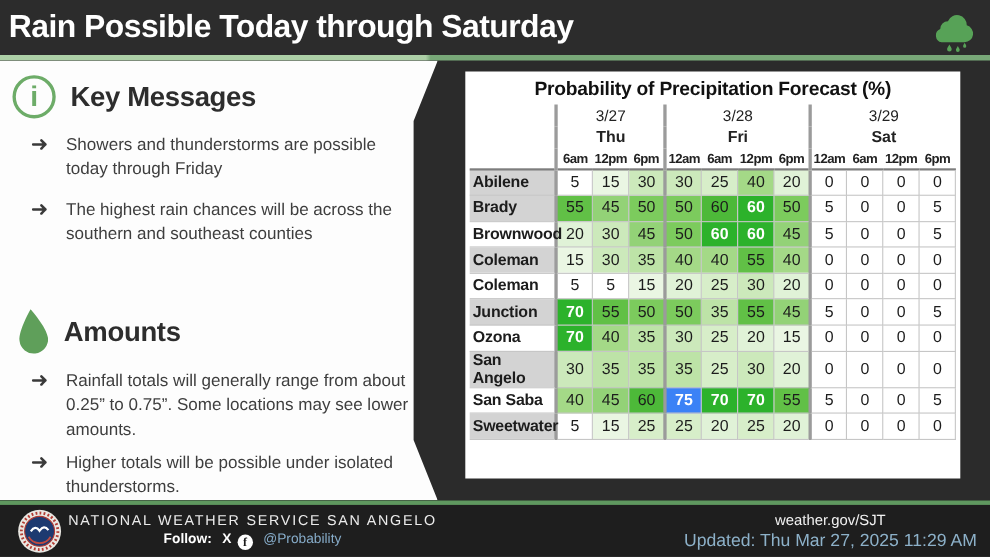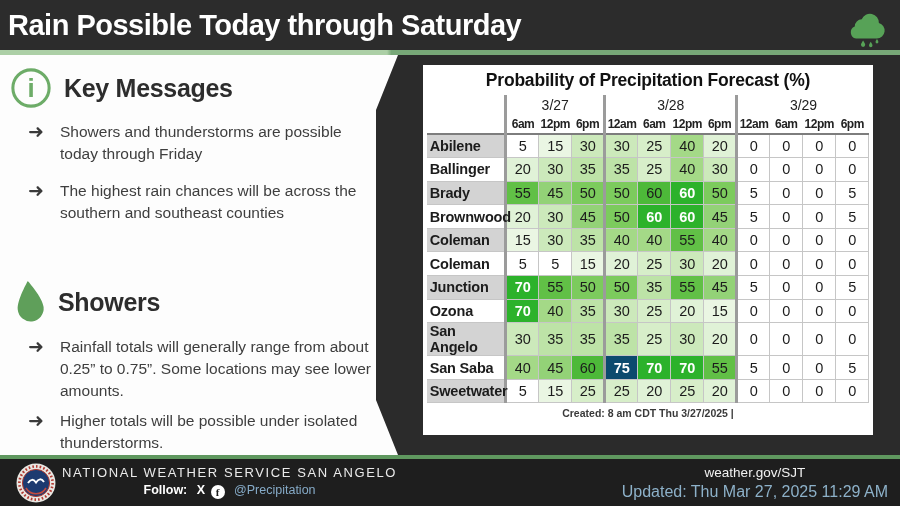--- a/index.html
+++ b/index.html
@@ -105,21 +105,21 @@
           <span class="btxt">The highest rain chances will be across the southern and southeast counties</span>
         </li>
       </ul>
     </div>
 
     <div class="amounts">
       <div class="sec-head amounts-gap">
         <svg class="drop-svg" viewBox="0 0 32 44">
           <path fill="#5f9f5a" d="M16 1C16 1 3 19 3 28.5a13 13 0 0 0 26 0C29 19 16 1 16 1z"></path>
         </svg>
-        <h2>Showers</h2>
+        <h2>Amounts</h2>
       </div>
       <ul class="bullets">
         <li>
           <span class="arrow">➜</span>
           <span class="btxt">Rainfall totals will generally range from about 0.25” to 0.75”. Some locations may see lower amounts.</span>
         </li>
         <li>
           <span class="arrow">➜</span>
           <span class="btxt">Higher totals will be possible under isolated thunderstorms.</span>
         </li>
@@ -144,20 +144,26 @@
           <col style="width: 33px;">
           <col style="width: 33px;">
         </colgroup>
       <thead id="pop-head">
           <tr>
             <td class="lbl"></td>
             <td class="date" colspan="3">3/27</td>
             <td class="date gsep" colspan="4">3/28</td>
             <td class="date gsep" colspan="4">3/29</td>
           </tr>
+          <tr>
+            <td class="lbl"></td>
+            <td class="day" colspan="3">Thu</td>
+            <td class="day gsep" colspan="4">Fri</td>
+            <td class="day gsep" colspan="4">Sat</td>
+          </tr>
           <tr class="times">
             <td class="lbl"></td>
             <td>6am</td>
             <td>12pm</td>
             <td>6pm</td>
             <td class="gsep">12am</td>
             <td>6am</td>
             <td>12pm</td>
             <td>6pm</td>
             <td class="gsep">12am</td>
@@ -175,34 +181,20 @@
             <td class="val gsep" style="background: rgb(204, 233, 187);">30</td>
             <td class="val" style="background: rgb(215, 238, 201);">25</td>
             <td class="val" style="background: rgb(164, 217, 135);">40</td>
             <td class="val" style="background: rgb(224, 242, 215);">20</td>
             <td class="val gsep" style="background: rgb(255, 255, 255);">0</td>
             <td class="val" style="background: rgb(255, 255, 255);">0</td>
             <td class="val" style="background: rgb(255, 255, 255);">0</td>
             <td class="val" style="background: rgb(255, 255, 255);">0</td>
           </tr>
           <tr>
-            <td class="lbl odd">Ballinger</td>
-            <td class="val" style="background: rgb(224, 242, 215);">20</td>
-            <td class="val" style="background: rgb(204, 233, 187);">30</td>
-            <td class="val" style="background: rgb(189, 227, 167);">35</td>
-            <td class="val gsep" style="background: rgb(189, 227, 167);">35</td>
-            <td class="val" style="background: rgb(215, 238, 201);">25</td>
-            <td class="val" style="background: rgb(164, 217, 135);">40</td>
-            <td class="val" style="background: rgb(204, 233, 187);">30</td>
-            <td class="val gsep" style="background: rgb(255, 255, 255);">0</td>
-            <td class="val" style="background: rgb(255, 255, 255);">0</td>
-            <td class="val" style="background: rgb(255, 255, 255);">0</td>
-            <td class="val" style="background: rgb(255, 255, 255);">0</td>
-          </tr>
-          <tr>
             <td class="lbl even">Brady</td>
             <td class="val" style="background: rgb(97, 192, 70);">55</td>
             <td class="val" style="background: rgb(147, 210, 119);">45</td>
             <td class="val" style="background: rgb(124, 203, 93);">50</td>
             <td class="val gsep" style="background: rgb(124, 203, 93);">50</td>
             <td class="val" style="background: rgb(77, 185, 57);">60</td>
             <td class="val" style="background: rgb(44, 178, 43); color: rgb(255, 255, 255); font-weight: 700;">60</td>
             <td class="val" style="background: rgb(124, 203, 93);">50</td>
             <td class="val gsep" style="background: rgb(255, 255, 255);">5</td>
             <td class="val" style="background: rgb(255, 255, 255);">0</td>
@@ -291,21 +283,21 @@
             <td class="val gsep" style="background: rgb(255, 255, 255);">0</td>
             <td class="val" style="background: rgb(255, 255, 255);">0</td>
             <td class="val" style="background: rgb(255, 255, 255);">0</td>
             <td class="val" style="background: rgb(255, 255, 255);">0</td>
           </tr>
           <tr>
             <td class="lbl odd">San Saba</td>
             <td class="val" style="background: rgb(164, 217, 135);">40</td>
             <td class="val" style="background: rgb(147, 210, 119);">45</td>
             <td class="val" style="background: rgb(77, 185, 57);">60</td>
-            <td class="val gsep" style="background: #0c4a6e; color: rgb(255, 255, 255); font-weight: 700;">75</td>
+            <td class="val gsep" style="background: #3b82f6; color: rgb(255, 255, 255); font-weight: 700;">75</td>
             <td class="val" style="background: rgb(44, 178, 43); color: rgb(255, 255, 255); font-weight: 700;">70</td>
             <td class="val" style="background: rgb(44, 178, 43); color: rgb(255, 255, 255); font-weight: 700;">70</td>
             <td class="val" style="background: rgb(97, 192, 70);">55</td>
             <td class="val gsep" style="background: rgb(255, 255, 255);">5</td>
             <td class="val" style="background: rgb(255, 255, 255);">0</td>
             <td class="val" style="background: rgb(255, 255, 255);">0</td>
             <td class="val" style="background: rgb(255, 255, 255);">5</td>
           </tr>
           <tr>
             <td class="lbl even">Sweetwater</td>
@@ -316,38 +308,37 @@
             <td class="val" style="background: rgb(224, 242, 215);">20</td>
             <td class="val" style="background: rgb(215, 238, 201);">25</td>
             <td class="val" style="background: rgb(224, 242, 215);">20</td>
             <td class="val gsep" style="background: rgb(255, 255, 255);">0</td>
             <td class="val" style="background: rgb(255, 255, 255);">0</td>
             <td class="val" style="background: rgb(255, 255, 255);">0</td>
             <td class="val" style="background: rgb(255, 255, 255);">0</td>
           </tr>
         </tbody>
     </table>
-    <div class="note">Created: 8 am CDT Thu 3/27/2025  |</div>
   </section>
 
   <footer class="footer">
     <svg class="seal" viewBox="0 0 40 40">
       <circle cx="20" cy="20" r="19.5" fill="#e9e7e2"></circle>
       <circle cx="20" cy="20" r="16.6" fill="none" stroke="#b23b33" stroke-width="2.6" stroke-dasharray="1.6 2.1"></circle>
       <circle cx="20" cy="20" r="13.6" fill="#1d3a70" stroke="#b23b33" stroke-width="1"></circle>
       <path d="M12 20 q4 -6 8 -0.5 q4 -6 8 -0.5" stroke="#ffffff" stroke-width="2" fill="none"></path>
       <path d="M10 25 a11.5 11.5 0 0 0 20 0" stroke="#c04a40" stroke-width="1.6" fill="none"></path>
     </svg>
     <div class="f-left">
       <div class="f-org">NATIONAL WEATHER SERVICE SAN ANGELO</div>
       <div class="f-follow">
         <span class="fl">Follow:</span>
         <span class="x-glyph">X</span>
         <span class="fb-glyph">f</span>
-        <span class="handle">@Precipitation</span>
+        <span class="handle">@Probability</span>
       </div>
     </div>
     <div class="f-right">
       <div class="f-url">weather.gov/SJT</div>
       <div class="f-upd">Updated: Thu Mar 27, 2025 11:29 AM</div>
     </div>
   </footer>
 
 </div>
 

